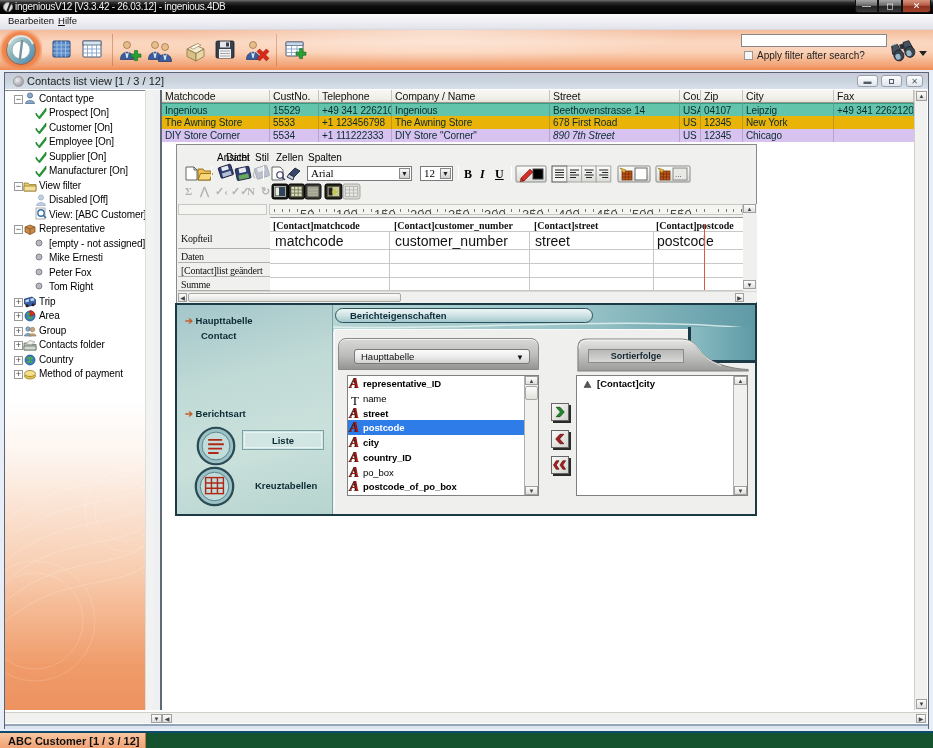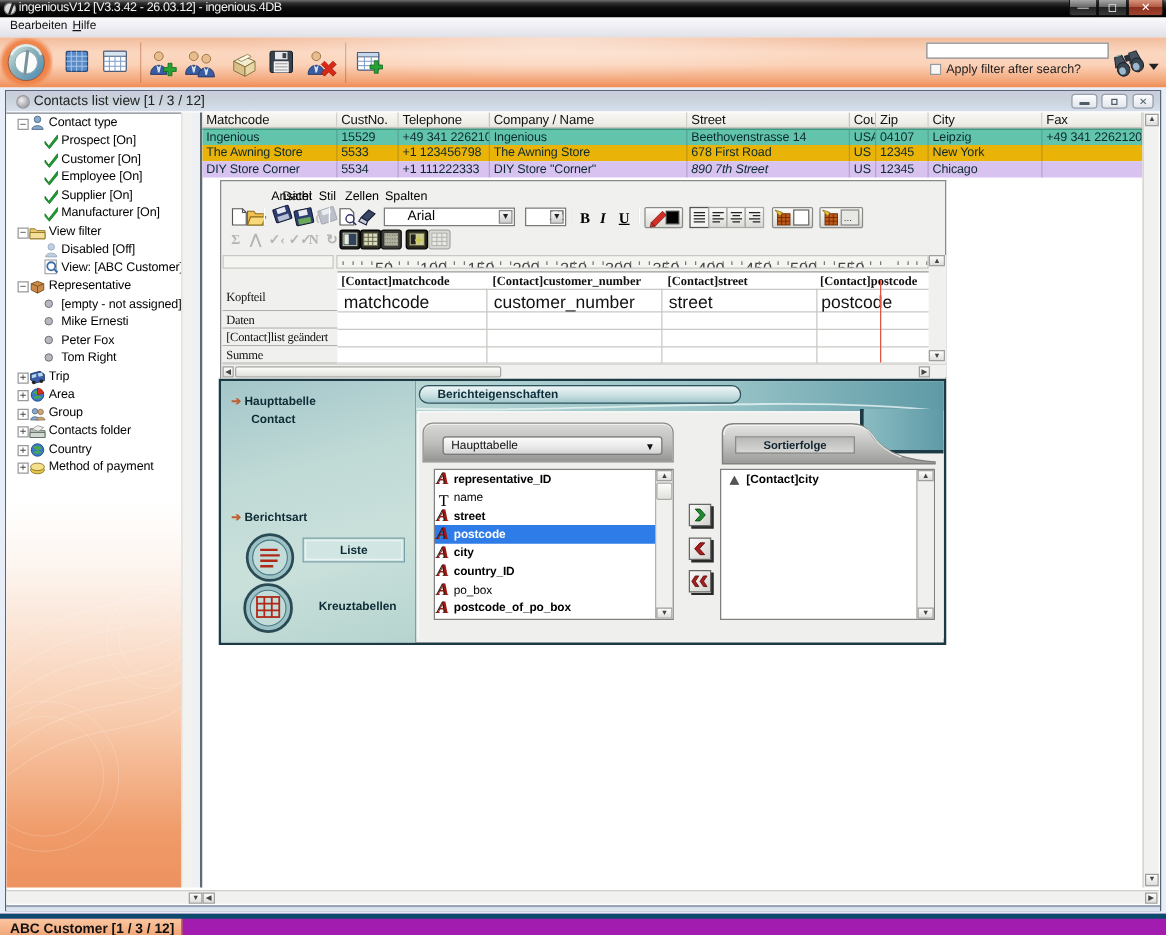--- a/index.html
+++ b/index.html
@@ -69,21 +69,21 @@
   border-right:1px solid #c6c4ba; border-bottom:1px solid #9a988e; font-size:10.5px; letter-spacing:-0.1px; color:#111; padding:0 0 0 3px; line-height:13px; white-space:nowrap; overflow:hidden; }
 .row { position:absolute; height:13px; width:752px; }
 .cell { position:absolute; font-size:10px; letter-spacing:-0.1px; line-height:13px; color:#0a2a30; padding-left:3px; white-space:nowrap; overflow:hidden; border-right:1px solid rgba(30,30,60,0.18); }
 #vscroll { left:909px; top:17px; width:13px; height:620px; background:#f1f1ef; border-left:1px solid #d0d0c8; }
 #hscroll { left:0px; top:639px; width:922px; height:11px; background:#f1f1ef; border-top:1px solid #d0d0c8; }
 
 
 #designer { left:171px; top:71px; width:581px; height:159px; background:#f0f0ee;
   border:1px solid #8a8a8a; border-bottom:none; font-size:11px; }
 #designer .m { position:absolute; top:7px; color:#000; font-size:10px; }
-.combo { position:absolute; height:15px; background:#fff; border:1px solid #7a7a7a; font-size:11px; line-height:13px; padding-left:18px; }
+.combo { position:absolute; height:15px; background:#fff; border:1px solid #7a7a7a; font-size:11px; line-height:13px; padding-left:3px;font-family:Liberation Serif, serif; }
 .combo .dd { position:absolute; right:1px; top:1px; width:11px; height:11px;
   background:linear-gradient(180deg,#f8f8f8,#d0d0d0); border:1px solid #888; font-size:7px; line-height:10px; text-align:center; color:#222; }
 .tsep { position:absolute; width:1px; height:14px; background:#b8b8b4; border-right:1px solid #fff; }
 #ruler { position:absolute; left:92px; top:59px; width:474px; height:11px; background:#f4f4f0;
   border:1px solid #c8c8c4; overflow:hidden; }
 #rulbox { position:absolute; left:1px; top:59px; width:89px; height:11px; background:#f4f4f0; border:1px solid #c8c8c4; }
 .rnum { position:absolute; top:2px; font-size:13px; color:#444; }
 #collabels { position:absolute; left:93px; top:72px; width:473px; height:14px; background:#fff;
   border-top:1px solid #999; }
 .clab { position:absolute; top:2px; font-family:"Liberation Serif",serif; font-weight:bold; font-size:10px; color:#111; white-space:nowrap; }
@@ -124,21 +124,21 @@
 #fsel { position:absolute; left:0; top:44px; width:177px; height:15px; background:#2e7ce8; }
 #flscroll { position:absolute; right:0; top:0; width:14px; height:119px; background:#f0f0ee; border-left:1px solid #b0b0ac; }
 .arrbtn { position:absolute; left:216px; width:18px; height:18px;
   background:linear-gradient(135deg,#fafaf8,#d2d2ce); border:1px solid #666; box-shadow:2px 2px 0 #2a2a2a;
   text-align:center; }
 #tabsvg { position:absolute; left:0; top:0; width:421px; height:50px; z-index:3; }
 #tablabel { position:absolute; left:253px; top:19px; z-index:4; width:96px; height:14px; background:linear-gradient(180deg,#b8b8b6,#d8d8d6);
   border:1px solid #8a8a88; font-size:9px; font-weight:bold; color:#10232e; text-align:center; line-height:13px; }
 #sortlist { position:absolute; left:241px; top:45px; width:172px; height:121px; background:#fff; border:1px solid #808080; }
 #srscroll { position:absolute; right:0; top:0; width:14px; height:119px; background:#f0f0ee; border-left:1px solid #b0b0ac; }
-#status { left:0px; top:731px; width:933px; height:17px; background:#a21caf; border-top:4px solid #0c4a6e; }
+#status { left:0px; top:731px; width:933px; height:17px; background:#14532d; border-top:2px solid #0c4a6e; }
 #statustab { left:0px; top:0px; width:146px; height:16px;
   background:linear-gradient(180deg,#f9c6a0 0%,#f0a070 100%); border-right:1px solid #c07848; }
 #statustab span { position:absolute; left:8px; top:2px; font-size:11px; font-weight:bold; color:#111; }
 </style>
 </head>
 <body>
 <div id="app">
   <div class="abs" id="titlebar"></div>
   <div class="abs" id="appicon"></div>
   <div class="abs" id="titletext">ingeniousV12 [V3.3.42 - 26.03.12] - ingenious.4DB</div>

